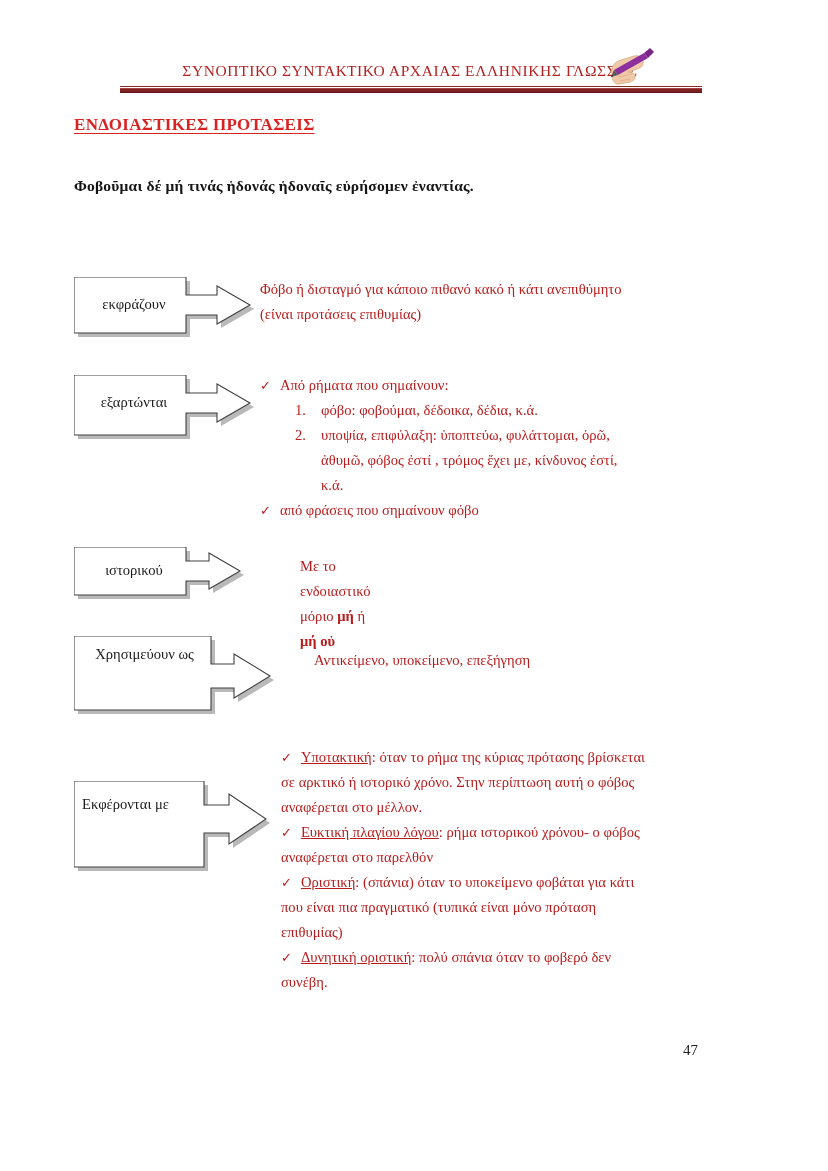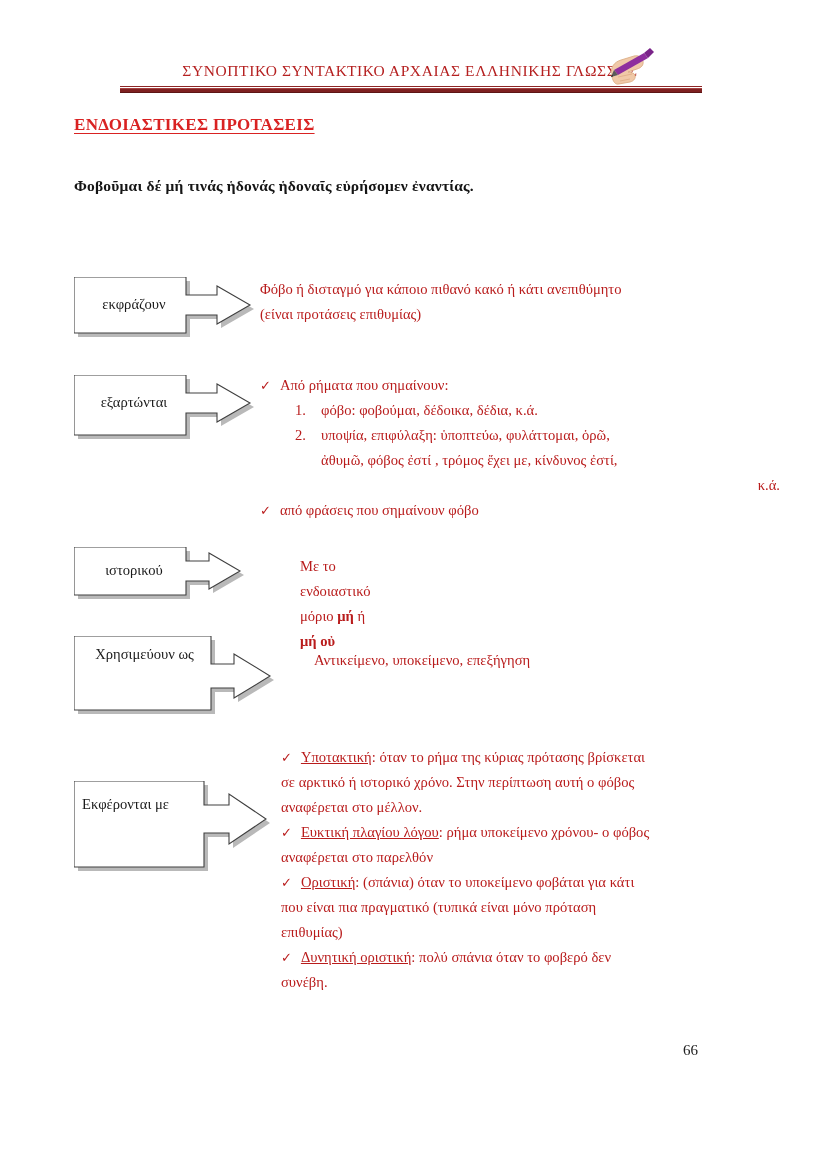--- a/index.html
+++ b/index.html
@@ -188,21 +188,21 @@
     <div class="chk-item">
       <span class="chk">✓</span><span>Από ρήματα που σημαίνουν:</span>
     </div>
     <ol class="num-list" style="margin-left:35px;">
       <li>
         <span class="num-lbl">1.</span><span>φόβο: φοβούμαι, δέδοικα, δέδια, κ.ά.</span>
       </li>
       <li>
         <span class="num-lbl">2.</span><span>υποψία, επιφύλαξη: ὑποπτεύω, φυλάττομαι, ὁρῶ,</span>
         <div style="margin-left:26px;">ἀθυμῶ, φόβος ἐστί , τρόμος ἔχει  με, κίνδυνος ἐστί,</div>
-        <div style="margin-left:26px;text-align:right;">κ.ά.</div>
+        <div style="margin-left:26px;">κ.ά.</div>
       </li>
     </ol>
     <div class="chk-item">
       <span class="chk">✓</span><span>από φράσεις που σημαίνουν φόβο</span>
     </div>
   </div>
 </div>
 
 <div class="callout" style="left:74px; top:547px;">
   <svg class="shape-wrap" width="230" height="56" viewBox="0 0 230 56">
@@ -241,32 +241,32 @@
 
   <div class="body-text" style="left:207px; top:-36px; width:520px;">
 
     <div class="chk-item">
       <span class="chk">✓</span><span class="u">Υποτακτική</span><span>: όταν το ρήμα της κύριας πρότασης βρίσκεται</span>
       <div>σε αρκτικό ή ιστορικό χρόνο. Στην περίπτωση αυτή ο φόβος</div>
       <div>αναφέρεται στο μέλλον.</div>
     </div>
 
     <div class="chk-item">
-      <span class="chk">✓</span><span class="u">Ευκτική πλαγίου λόγου</span><span>: ρήμα υποκείμενο χρόνου- ο φόβος</span>
+      <span class="chk">✓</span><span class="u">Ευκτική πλαγίου λόγου</span><span>: ρήμα ιστορικού χρόνου- ο φόβος</span>
       <div>αναφέρεται στο παρελθόν</div>
     </div>
 
     <div class="chk-item">
       <span class="chk">✓</span><span class="u">Οριστική</span><span>: (σπάνια) όταν το υποκείμενο φοβάται για κάτι</span>
       <div>που είναι πια πραγματικό (τυπικά είναι μόνο πρόταση</div>
       <div>επιθυμίας)</div>
     </div>
 
 
     <div class="chk-item">
       <span class="chk">✓</span><span class="u">Δυνητική οριστική</span><span>: πολύ σπάνια όταν το φοβερό δεν</span>
       <div>συνέβη.</div>
     </div>
 
   </div>
 </div>
 
-<div id="page-number">66</div>
+<div id="page-number">47</div>
 
 </body></html>

